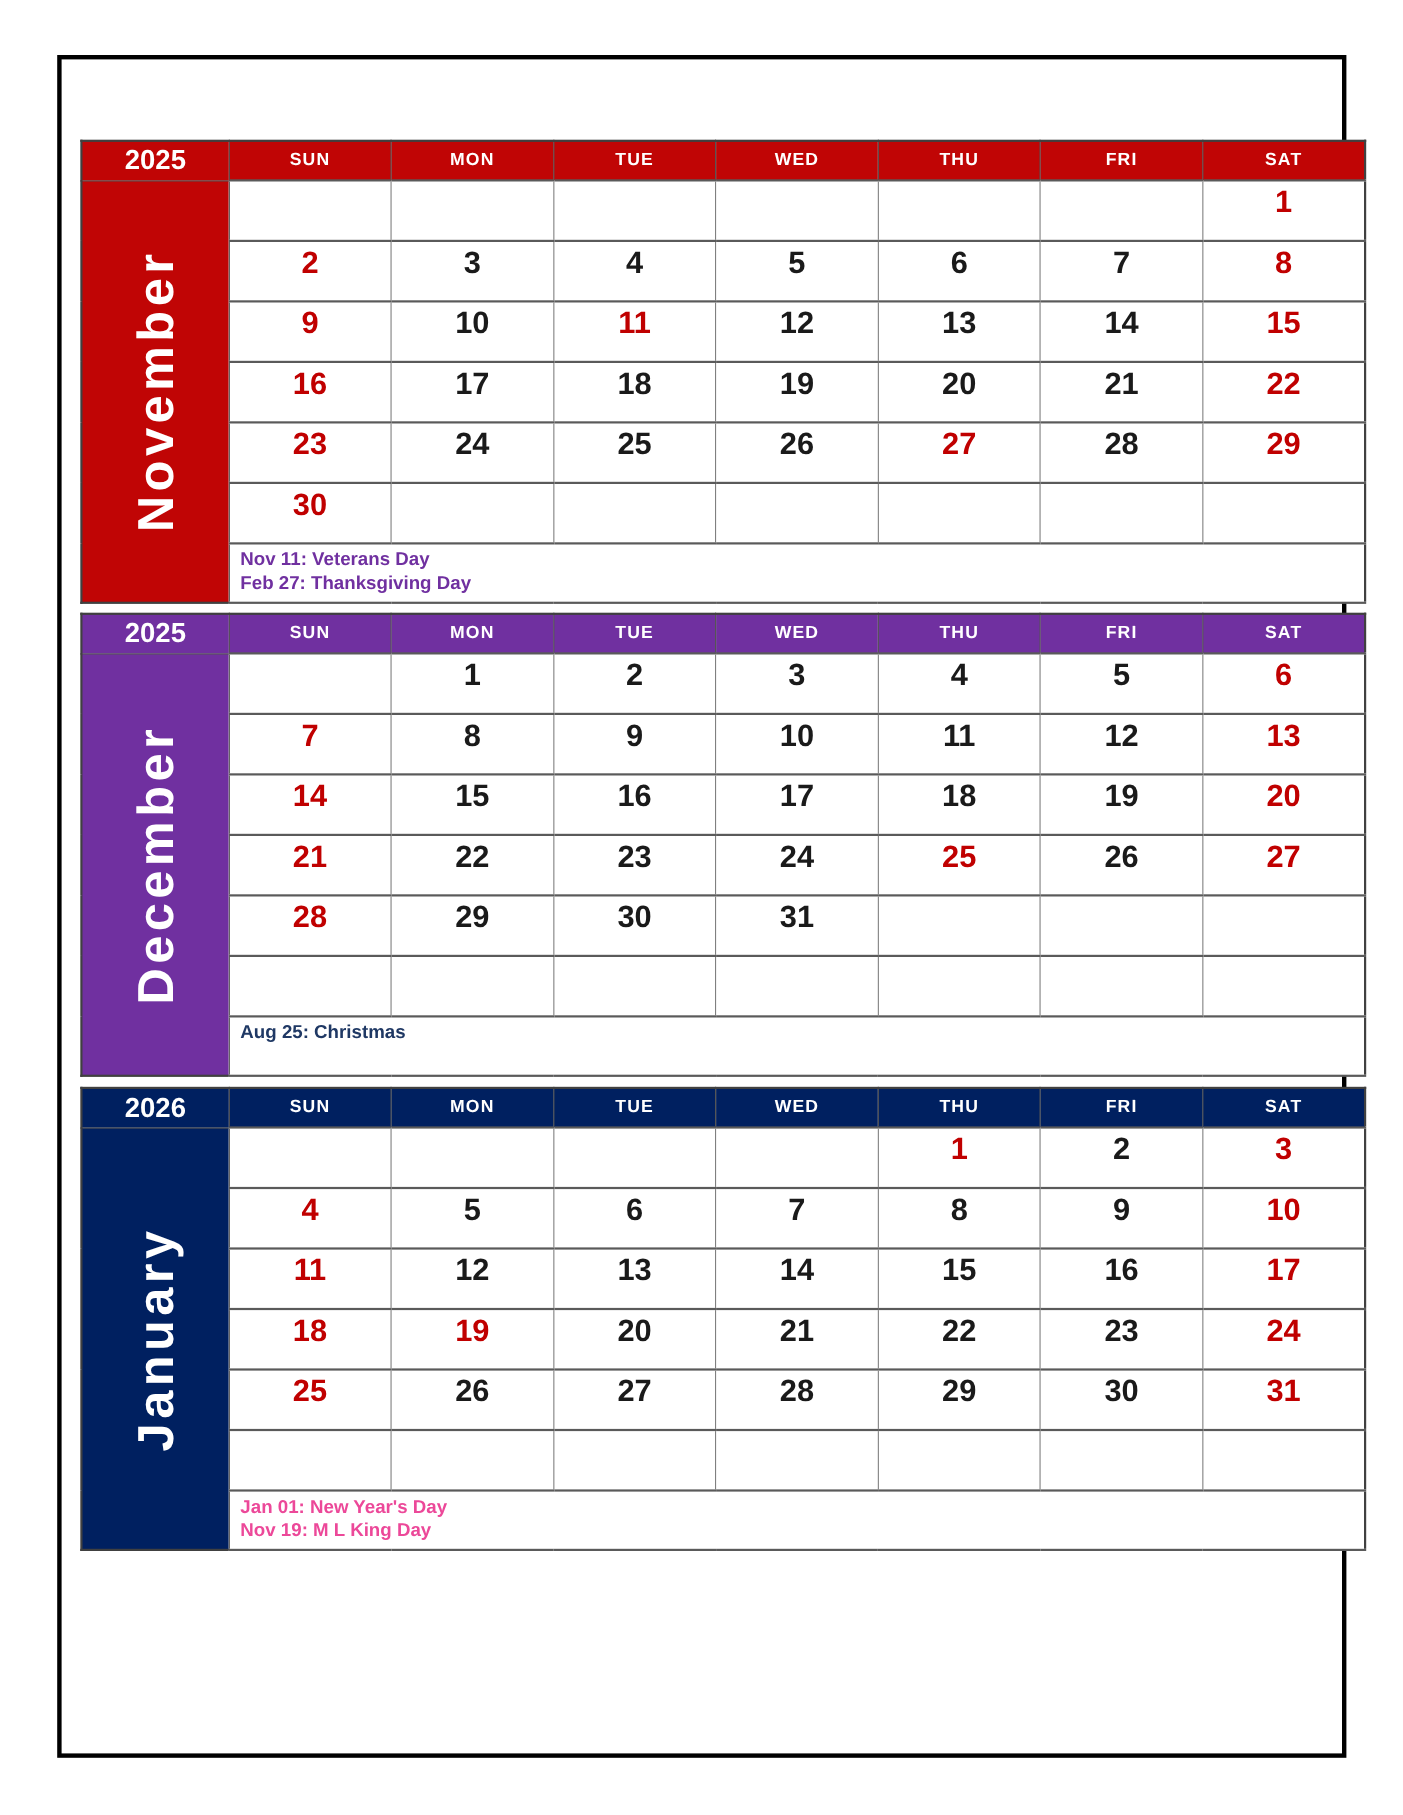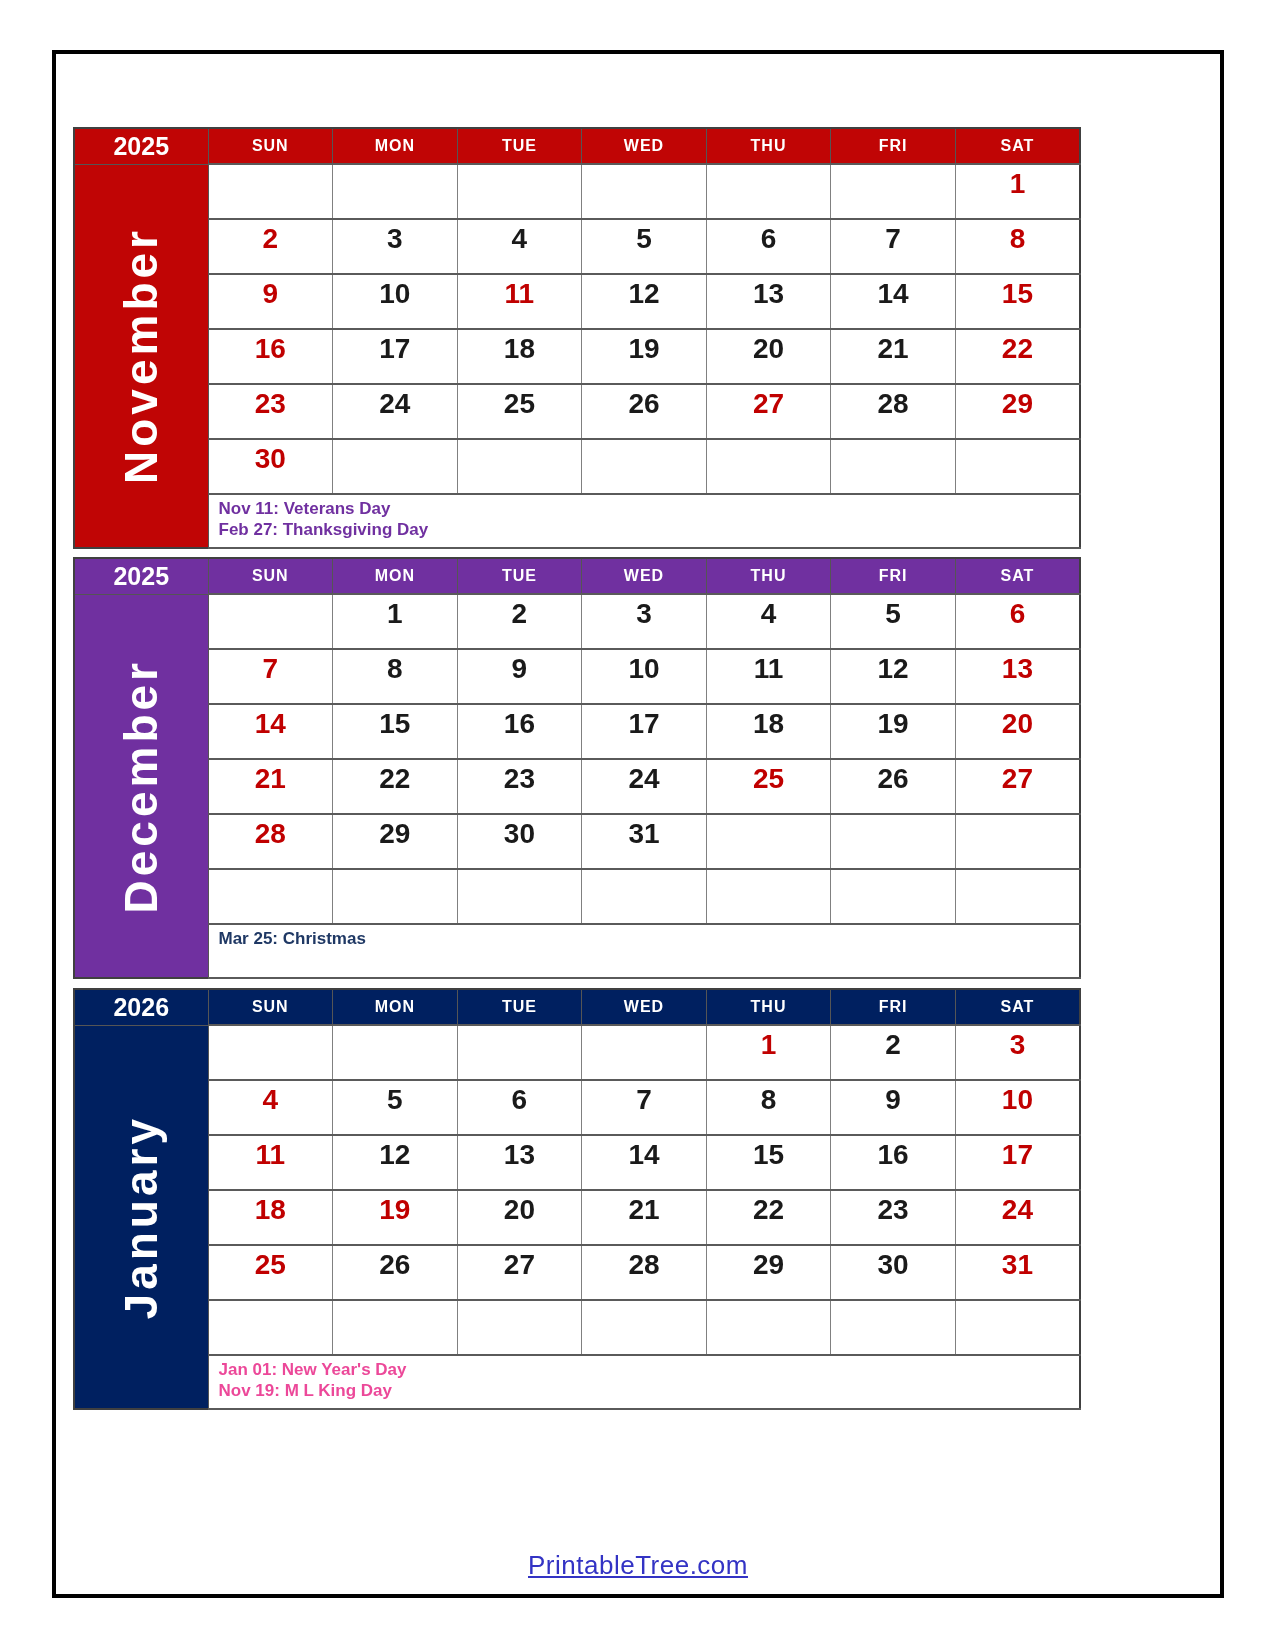--- a/index.html
+++ b/index.html
@@ -6,21 +6,21 @@
   body {
     width:1275px; height:1650px; background:#ffffff; position:relative;
     font-family:"Liberation Sans", sans-serif;
   }
   .frame {
     position:absolute; left:52px; top:50px; width:1172px; height:1548px;
     border:4px solid #000; box-sizing:border-box; background:#fff;
   }
   .months { position:absolute; inset:0; }
   table.cal {
-    position:absolute; left:17px; width:1008px;
+    position:absolute; left:17px; width:1169px;
     border-collapse:collapse; table-layout:fixed;
     border:2px solid #404040;
   }
   table.cal-0 { top:73px; }
   table.cal-1 { top:503px; }
   table.cal-2 { top:934px;border-radius:15px; }
 
   .cal col.c-month { width:134px; }
 
   .cal thead th {
@@ -229,21 +229,21 @@
             <td class="day-cell"></td>
             <td class="day-cell"></td>
             <td class="day-cell"></td>
             <td class="day-cell"></td>
             <td class="day-cell"></td>
             <td class="day-cell"></td>
             <td class="day-cell"></td>
           </tr>
           <tr>
             <td class="holiday-cell" colspan="7" style="color: rgb(31, 56, 100);">
-              <div>Mar 25: Christmas</div>
+              <div>Aug 25: Christmas</div>
             </td>
           </tr>
         </tbody>
       </table>
       <table class="cal cal-2" style="--accent: #002060;">
         <colgroup>
           <col class="c-month">
           <col>
           <col>
           <col>
@@ -324,16 +324,13 @@
           </tr>
           <tr>
             <td class="holiday-cell" colspan="7" style="color: #ec4899;">
               <div>Jan 01: New Year's Day</div>
               <div>Nov 19: M L King Day</div>
             </td>
           </tr>
         </tbody>
       </table>
     </div>
-  <div class="footer">
-    <a style="color: rgb(51, 51, 196);">PrintableTree.com</a>
-  </div>
 </div>
 
 </body></html>

